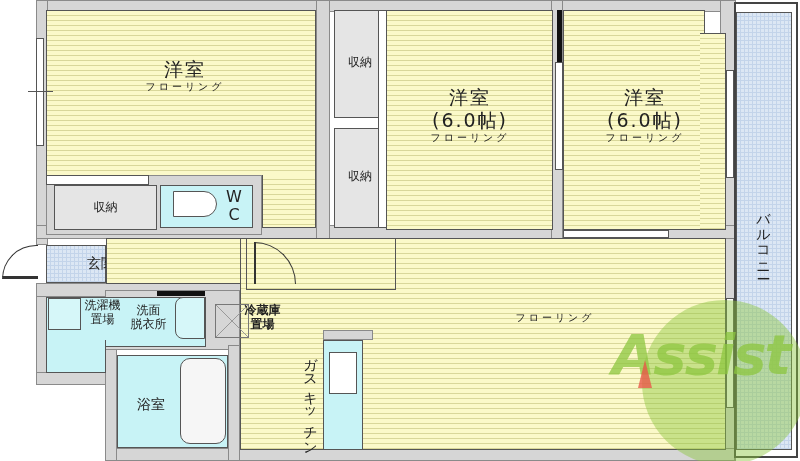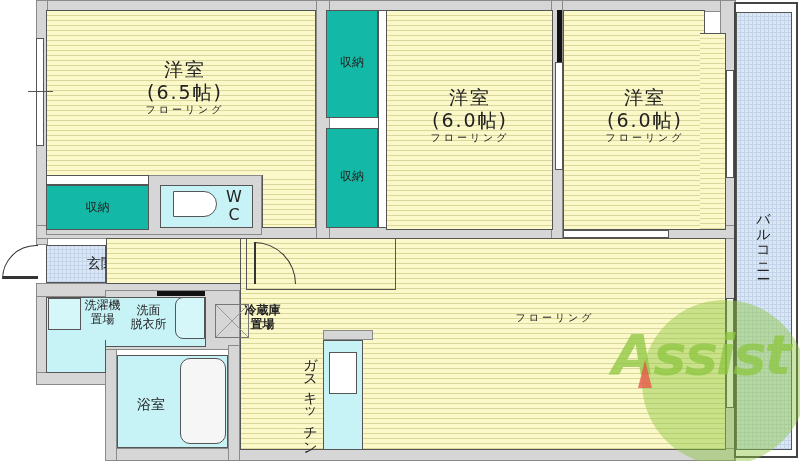--- a/index.html
+++ b/index.html
@@ -3,21 +3,21 @@
 <meta charset="utf-8">
 <style>
   html, body { margin:0; padding:0; background:#ffffff; }
   body { width:800px; height:461px; position:relative; overflow:hidden;
          font-family:"DejaVu Sans", "Liberation Sans", sans-serif; color:#222; }
   .abs { position:absolute; box-sizing:border-box; }
   .wall { background:#d6d6d6; border:1px solid #8a8a8a; }
   .floor { background-color:#fbf9c9;
            background-image:repeating-linear-gradient(to bottom, transparent 0px, transparent 4px, #d9d79a 4px, #d9d79a 5px);
            border:1px solid #555; }
-  .storage { background:#14b8a6; border:1px solid #555; }
+  .storage { background:#e5e5e5; border:1px solid #555;margin-left:8px; }
   .wet { background:#c8f3f6; border:1px solid #555; }
   .tile { background-color:#dce7f4;
           background-image:repeating-linear-gradient(to right, transparent 0px, transparent 3px, #c3d4ea 3px, #c3d4ea 4px),
                            repeating-linear-gradient(to bottom, transparent 0px, transparent 3px, #c3d4ea 3px, #c3d4ea 4px);
           border:1px solid #555; }
   .lbl { text-align:center; line-height:1.2; color:#222; white-space:nowrap; }
   .room-name { font-size:19px; letter-spacing:2px; }
   .room-size { font-size:19px; letter-spacing:2px; }
   .room-floor { font-size:10px; letter-spacing:3px; }
   .small { font-size:12px; }
@@ -41,21 +41,20 @@
 <div class="abs wall" style="left:36px;top:283px;width:210px;height:14px;"></div>
 <div class="abs wall" style="left:316px;top:0;width:14px;height:240px;"></div>
 <div class="abs wall" style="left:551px;top:0;width:12px;height:240px;"></div>
 <div class="abs wall" style="left:105px;top:290px;width:135px;height:60px;"></div>
 <div class="abs wall" style="left:228px;top:345px;width:12px;height:116px;"></div>
 
 <div class="abs floor" style="left:46px;top:10px;width:270px;height:168px;"></div>
 <div class="abs floor" style="left:262px;top:175px;width:54px;height:53px;border-top:none;"></div>
 <div class="abs lbl" style="left:110px;top:58px;width:150px;">
   <div class="room-name">洋室</div>
-  <div class="room-size">(6.5帖)</div>
   <div class="room-floor">フローリング</div>
 </div>
 <div class="abs window" style="left:36px;top:38px;width:8px;height:108px;"></div>
 <div class="abs" style="left:28px;top:91px;width:25px;height:1px;background:#555;"></div>
 
 <div class="abs wall" style="left:46px;top:175px;width:216px;height:60px;background:#d6d6d6;"></div>
 <div class="abs window" style="left:46px;top:175px;width:103px;height:10px;"></div>
 <div class="abs storage" style="left:46px;top:185px;width:103px;height:45px;">
   <div class="lbl small" style="margin-top:14px;">収納</div>
 </div>

